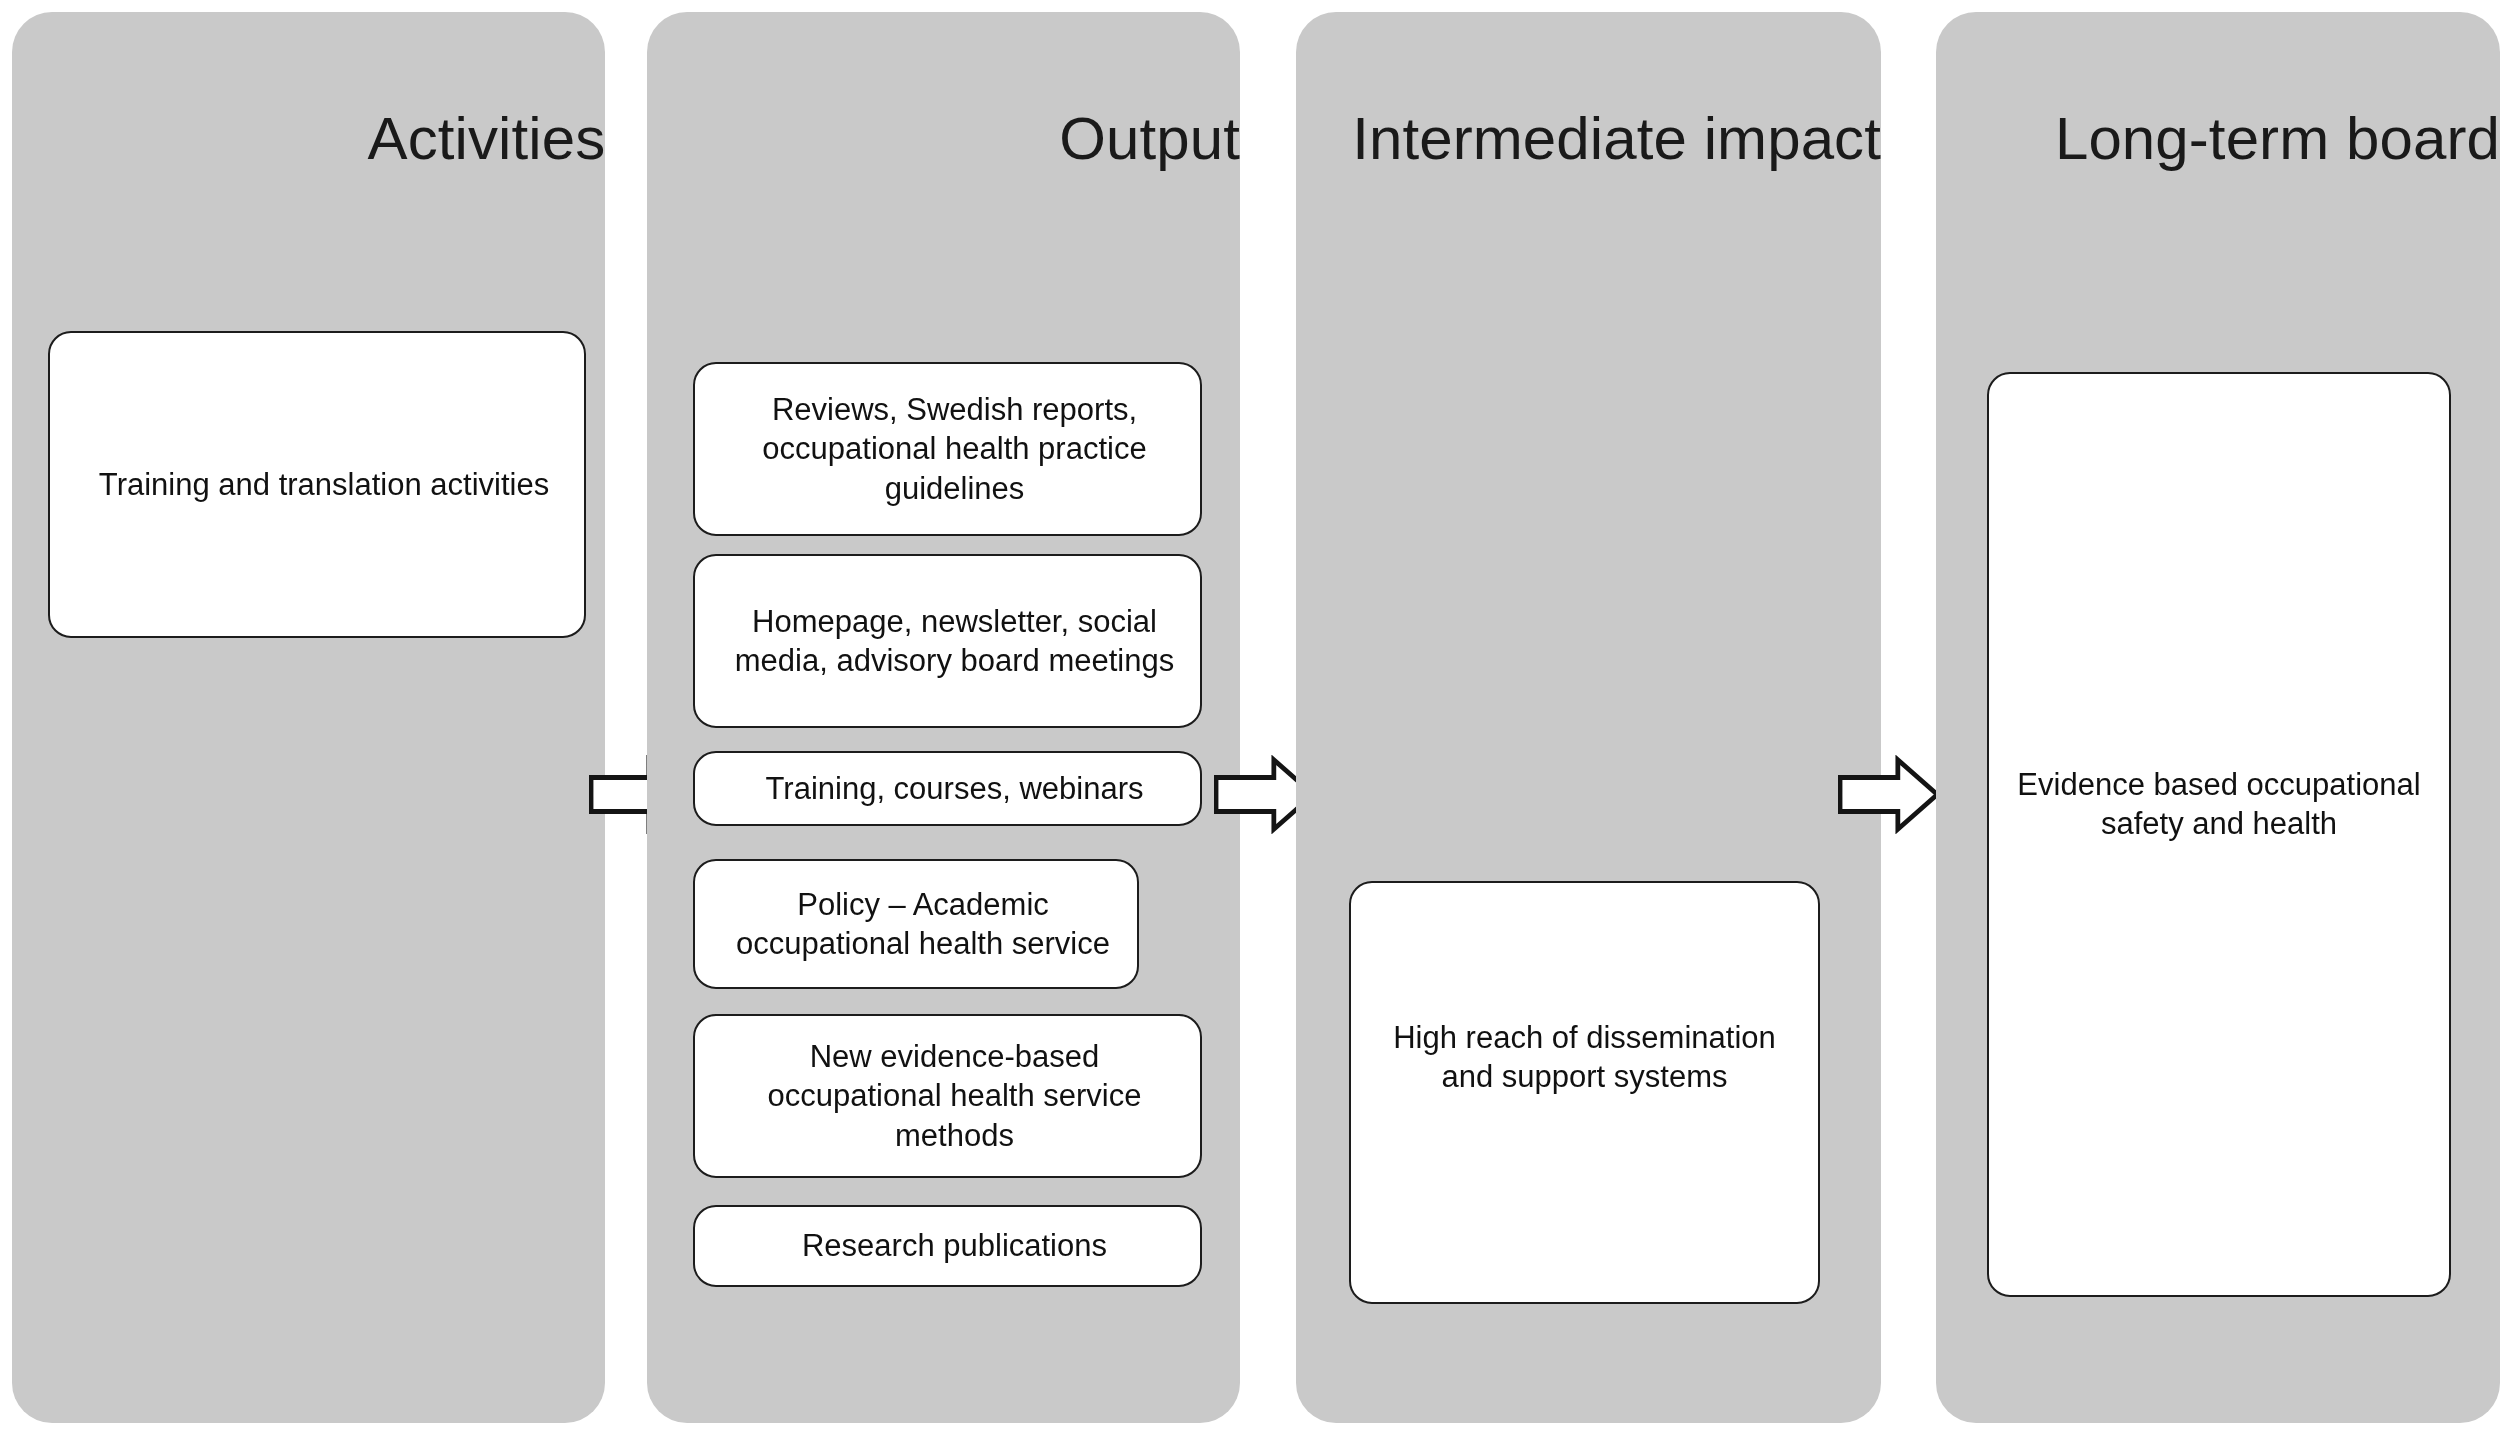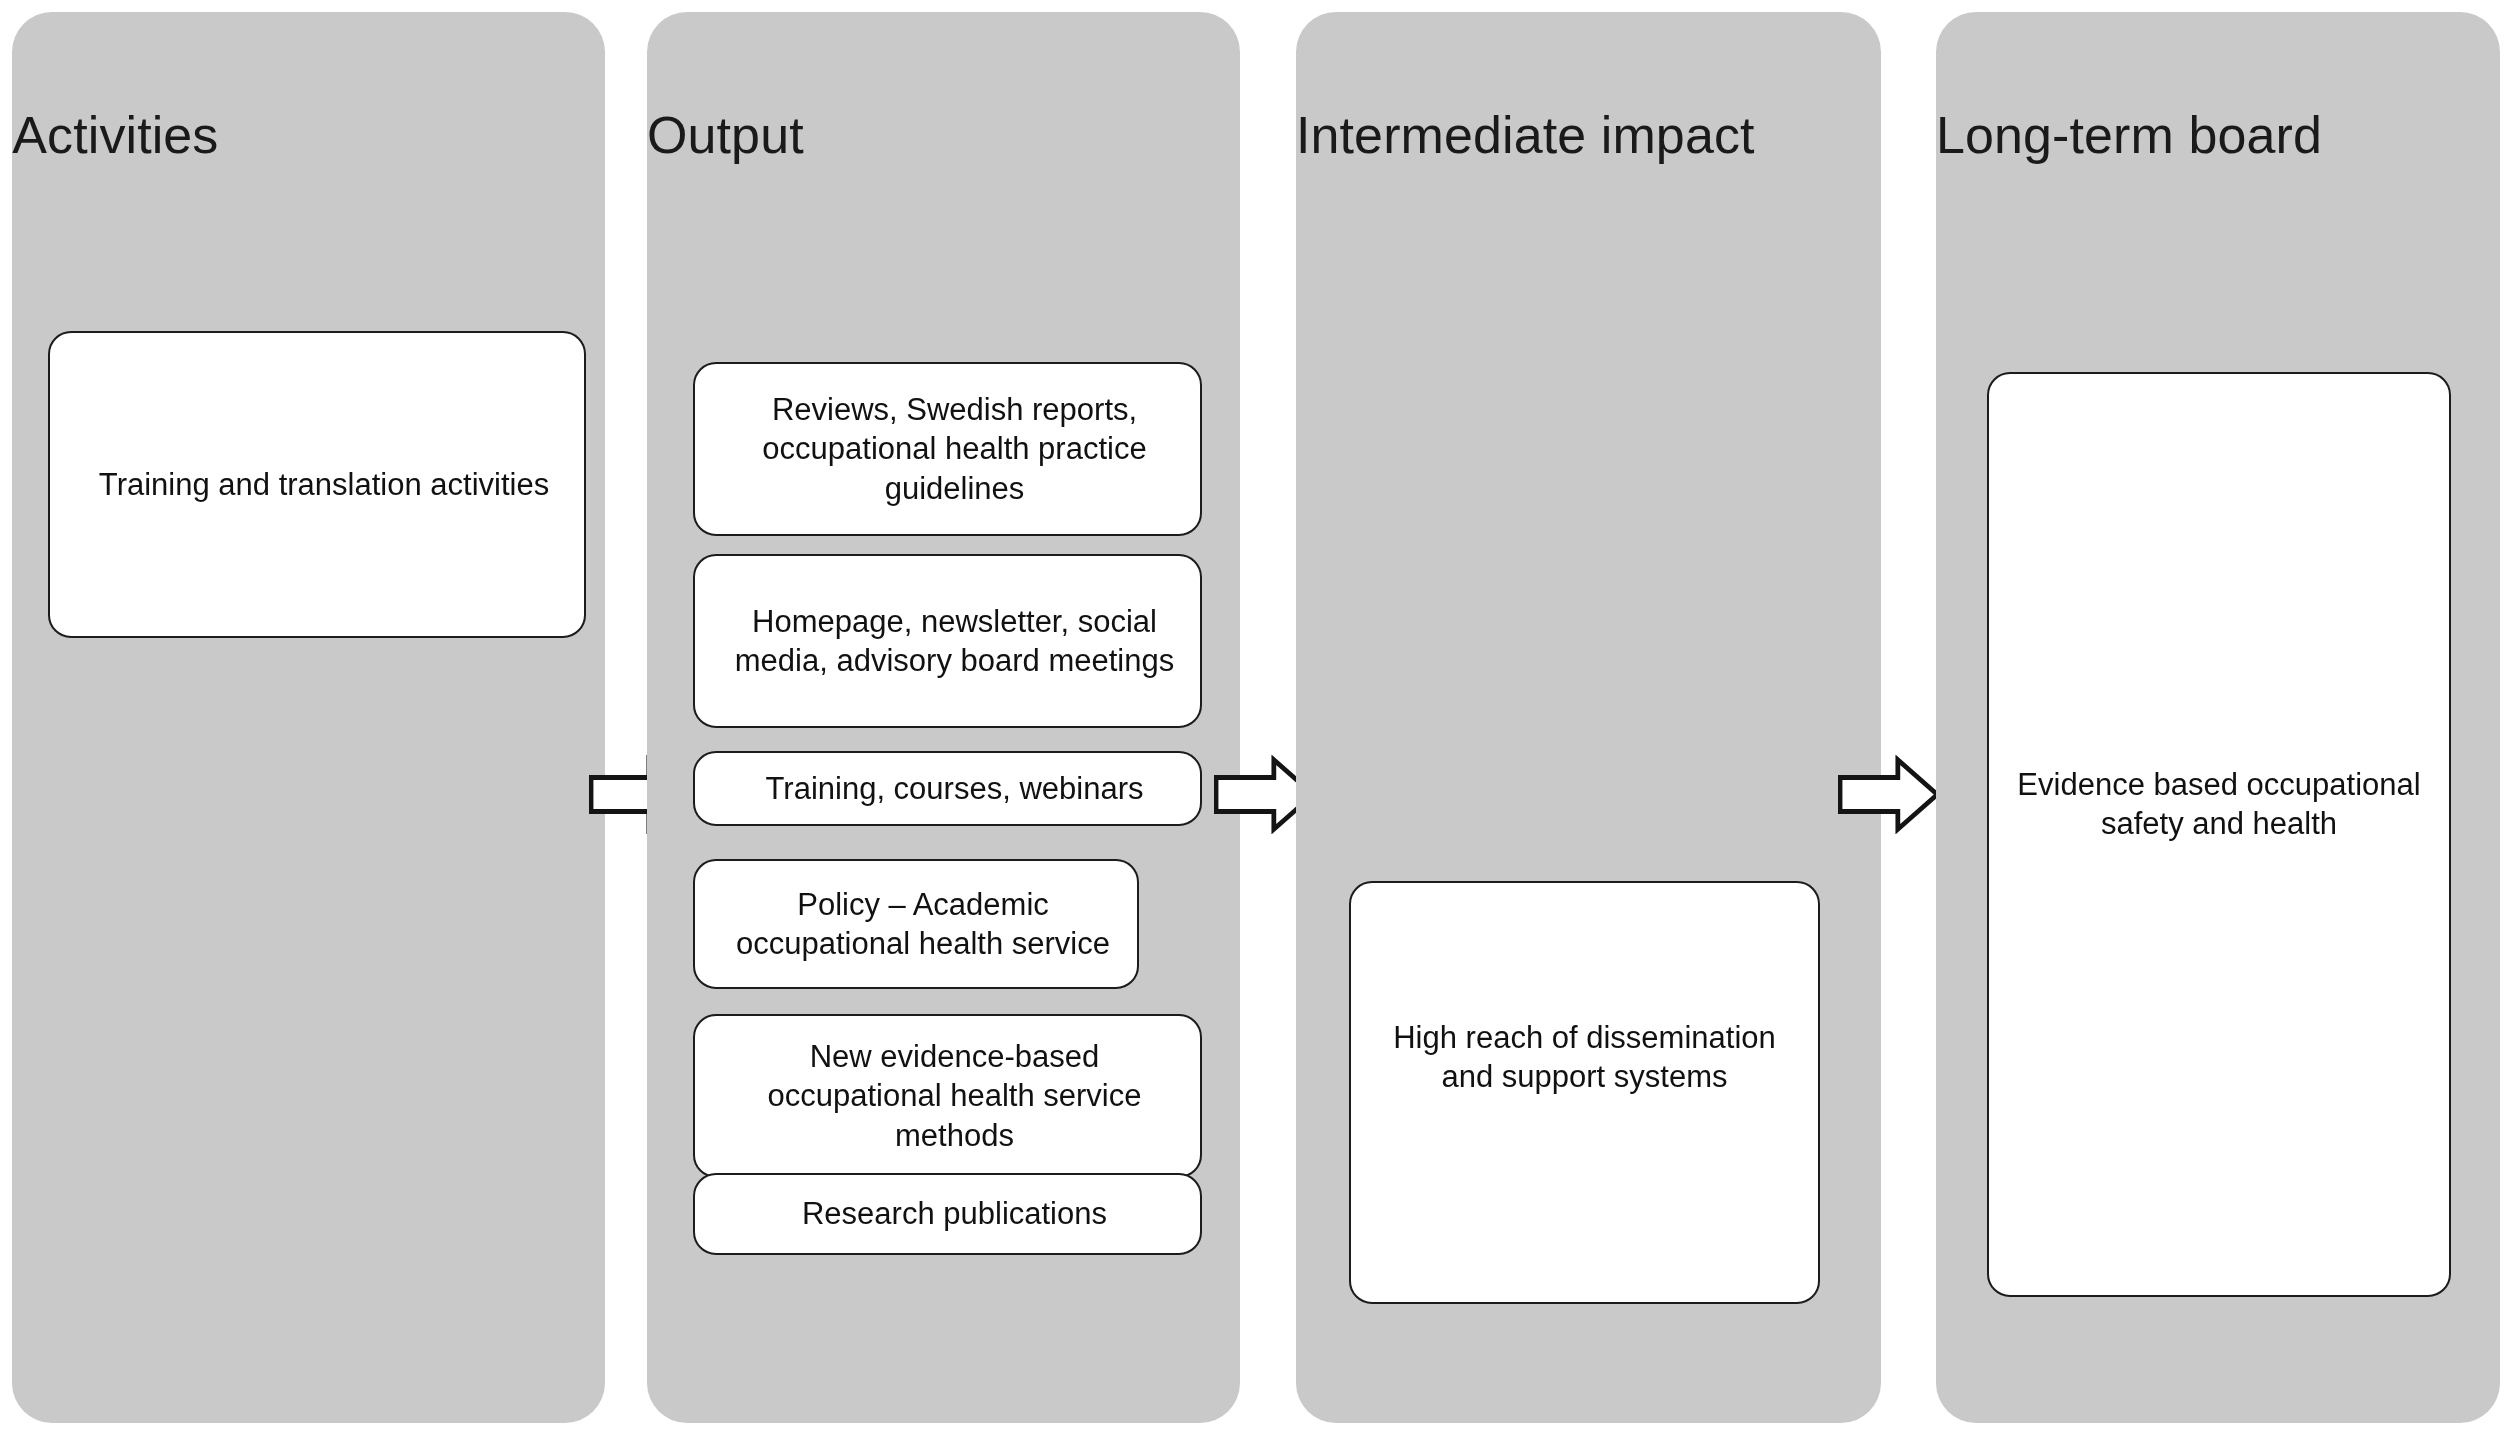--- a/index.html
+++ b/index.html
@@ -17,22 +17,22 @@
     border-radius:40px;
   }
   #panel-activities       {left:12.3px;   top:12.3px;  width:593px;  height:1411px;}
   #panel-output           {left:647px;  top:12.3px;  width:593px;  height:1411px;}
   #panel-intermediate     {left:1296px; top:12.3px;  width:585px;  height:1411px;}
   #panel-longterm         {left:1936px; top:12.3px;  width:564px;  height:1411px;}
 
   
   .panel-title{
     position:absolute;left:0;right:0;
-    text-align:left;
-    font-size:52px;
+    text-align:right;
+    font-size:60px;
     color:#1a1a1a;
     font-weight:400;
     line-height:1;
     letter-spacing:0.1px;
     white-space:nowrap;
   }
 
   
   .card{
     position:absolute;
@@ -55,21 +55,21 @@
   #card-synthesis   {left:48px; top:331px;  width:538px; height:307px;}
   #card-prevention  {left:48px; top:673px;  width:538px; height:268px;}
   #card-practice    {left:48px; top:1004px; width:538px; height:307px;}
 
   
   #card-reviews     {left:693px; top:362px;  width:509px; height:174px;}
   #card-homepage    {left:693px; top:554px;  width:509px; height:174px;}
   #card-training    {left:693px; top:751px; width:509px; height:75px;}
   #card-policy      {left:693px; top:859px; width:446px; height:130px;}
   #card-methods     {left:693px; top:1014px; width:509px; height:164px;}
-  #card-publications{left:693px; top:1173px; width:509px; height:82px;}
+  #card-publications{left:693px; top:1205px; width:509px; height:82px;}
 
   
   #card-competence  {left:1349px; top:376px;  width:471px; height:437px;}
   #card-reach       {left:1349px; top:881px; width:471px; height:423px;}
   
   #card-competence{align-items:flex-start;}
   #card-competence .txt{margin-top:138px;}
   #card-reach{align-items:flex-start;}
   #card-reach .txt{margin-top:135px;}
 

